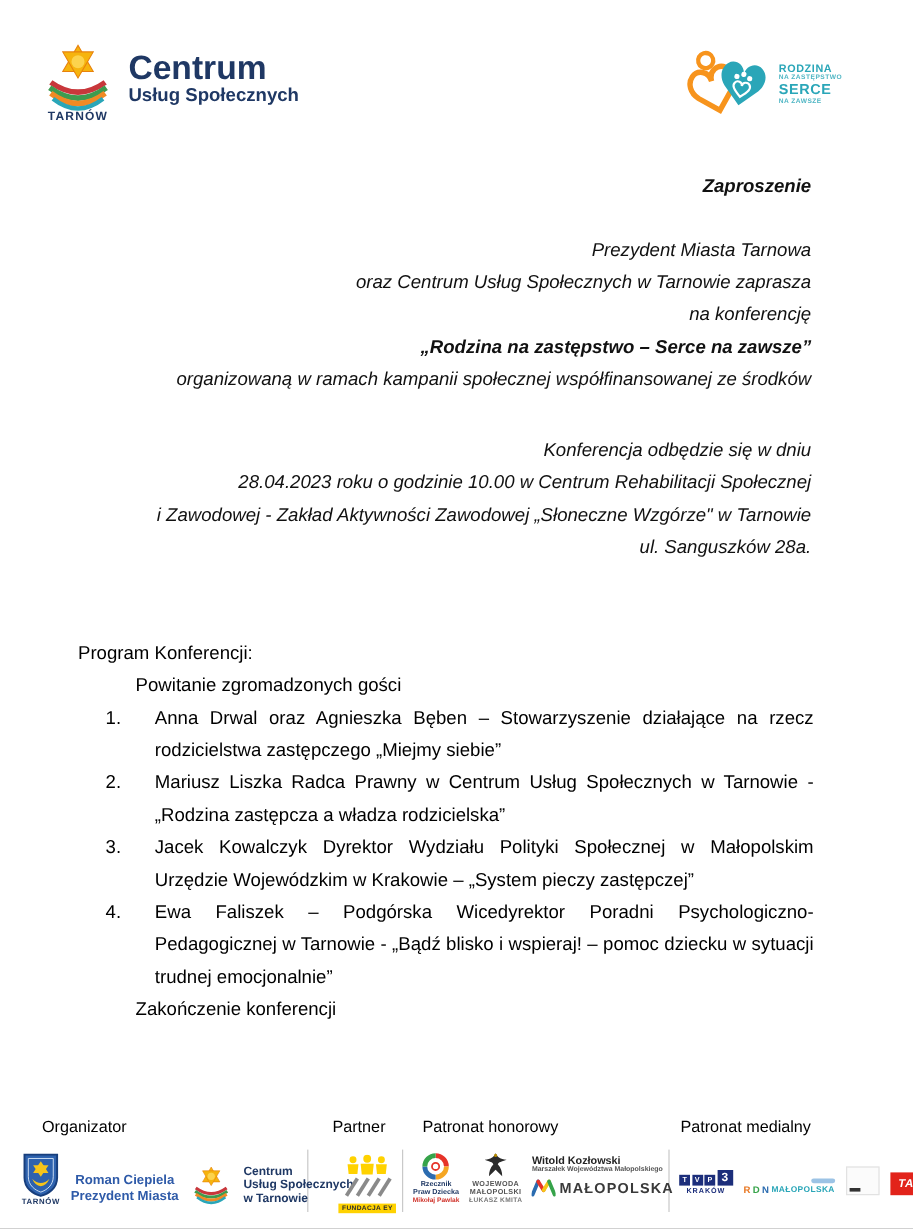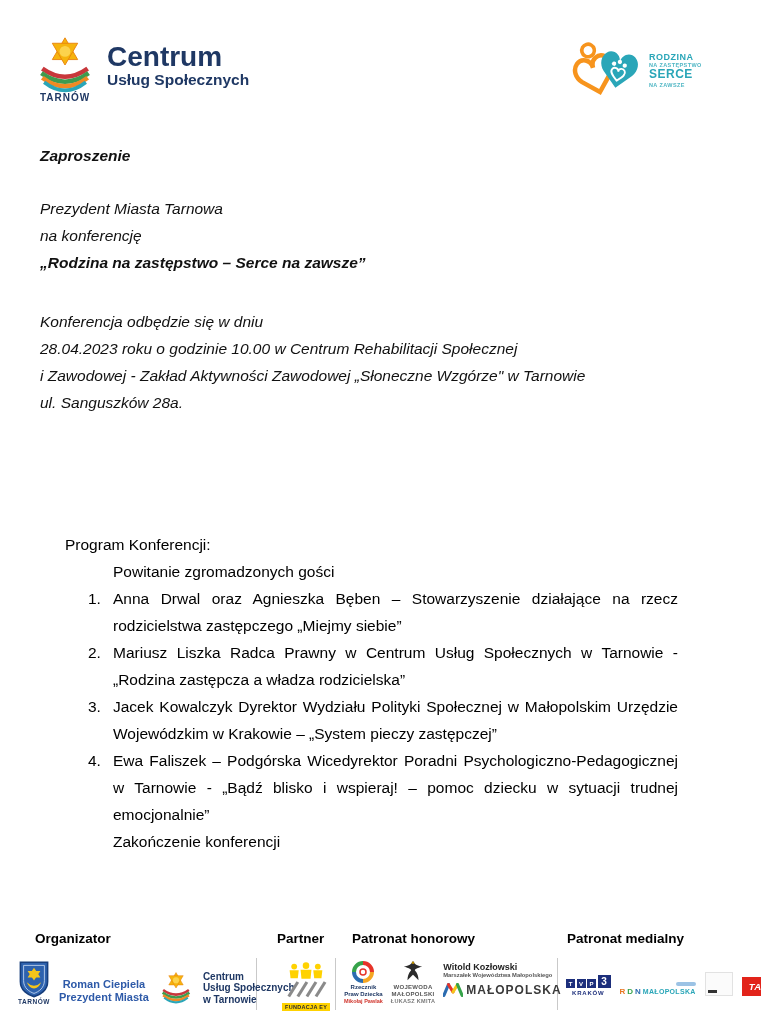--- a/index.html
+++ b/index.html
@@ -15,34 +15,34 @@
   .cus-wordmark{display:flex;flex-direction:column;justify-content:center;margin-top:-8px;}
   .cus-wordmark .l1{font-size:28px;font-weight:bold;color:#1F3864;line-height:1.05;}
   .cus-wordmark .l2{font-size:15.5px;font-weight:bold;color:#1F3864;}
   .logo-right{position:absolute;top:34px;left:572px;display:flex;align-items:center;gap:5px;}
   .heart-text{display:flex;flex-direction:column;line-height:1.15;}
   .heart-text .t1{font-size:9px;font-weight:bold;color:#2AA6B8;letter-spacing:.5px;}
   .heart-text .t2{font-size:5.5px;font-weight:bold;color:#4FB6C4;letter-spacing:.4px;}
   .heart-text .t3{font-size:12px;font-weight:bold;color:#2AA6B8;letter-spacing:.5px;}
   .heart-text .t4{font-size:5.5px;font-weight:bold;color:#4FB6C4;letter-spacing:.4px;}
   
-  .invitation{position:absolute;top:142px;left:40px;width:636px;text-align:left;
+  .invitation{position:absolute;top:142px;left:40px;width:636px;text-align:right;
     font-style:italic;font-size:15.5px;color:#111;}
   .inv-line{line-height:27px;min-height:27px;}
   .inv-title{font-weight:bold;}
   .inv-conf-title{font-weight:bold;}
   .sp26{height:26px;} .sp32{height:32px;}
   
   .program{position:absolute;top:531px;left:65px;width:613px;font-size:15.5px;line-height:27px;color:#000;}
   .program-opening,.program-closing{padding-left:48px;}
   .program-item{display:flex;padding-left:23px;}
   .program-item .num{width:25px;flex:none;}
-  .program-item .text{flex:1;text-align:justify;}
-  
-  .footer-label{position:absolute;top:931px;font-size:13.5px;font-weight:bold;color:#000;}
+  .program-item .text{flex:1;text-align:justify;margin-left:16px;}
+  
+  .footer-label{position:absolute;top:931px;font-size:13.5px;font-weight:normal;color:#000;}
   .fl-org{left:35px;} .fl-partner{left:277px;} .fl-hon{left:352px;} .fl-media{left:567px;}
   .vdiv{position:absolute;top:958px;width:1px;height:52px;background:#c9c9c9;}
   .vd1{left:256px;} .vd2{left:335px;} .vd3{left:557px;}
   .grp{position:absolute;display:flex;align-items:flex-end;}
   .grp-org{top:960px;left:18px;gap:9px;}
   .grp-partner{top:962px;left:282px;}
   .grp-hon{top:960px;left:344px;gap:8px;align-items:flex-start;}
   .grp-media{top:972px;left:566px;gap:9px;}
   .col{display:flex;flex-direction:column;align-items:center;}
   .president-txt{font-size:11px;font-weight:bold;color:#2E5AA8;text-align:center;line-height:1.25;}
@@ -121,22 +121,24 @@
       <span class="t2">NA ZASTĘPSTWO</span>
       <span class="t3">SERCE</span>
       <span class="t4">NA ZAWSZE</span>
     </div>
   </div>
 
   <div class="invitation">
     <div class="inv-line inv-title">Zaproszenie</div>
     <div class="sp26"></div>
     <div class="inv-line">Prezydent Miasta Tarnowa</div>
+    <div class="inv-line">oraz Centrum Usług Społecznych w Tarnowie zaprasza</div>
     <div class="inv-line">na konferencję</div>
     <div class="inv-line inv-conf-title">„Rodzina na zastępstwo – Serce na zawsze”</div>
+    <div class="inv-line">organizowaną w ramach kampanii społecznej współfinansowanej ze środków</div>
     <div class="sp32"></div>
     <div class="inv-line">Konferencja odbędzie się w dniu</div>
     <div class="inv-line">28.04.2023 roku o godzinie 10.00 w Centrum Rehabilitacji Społecznej</div>
     <div class="inv-line">i Zawodowej - Zakład Aktywności Zawodowej „Słoneczne Wzgórze" w Tarnowie</div>
     <div class="inv-line">ul. Sanguszków 28a.</div>
   </div>
 
   <div class="program">
     <div class="program-heading">Program Konferencji:</div>
     <div class="program-opening">Powitanie zgromadzonych gości</div>

